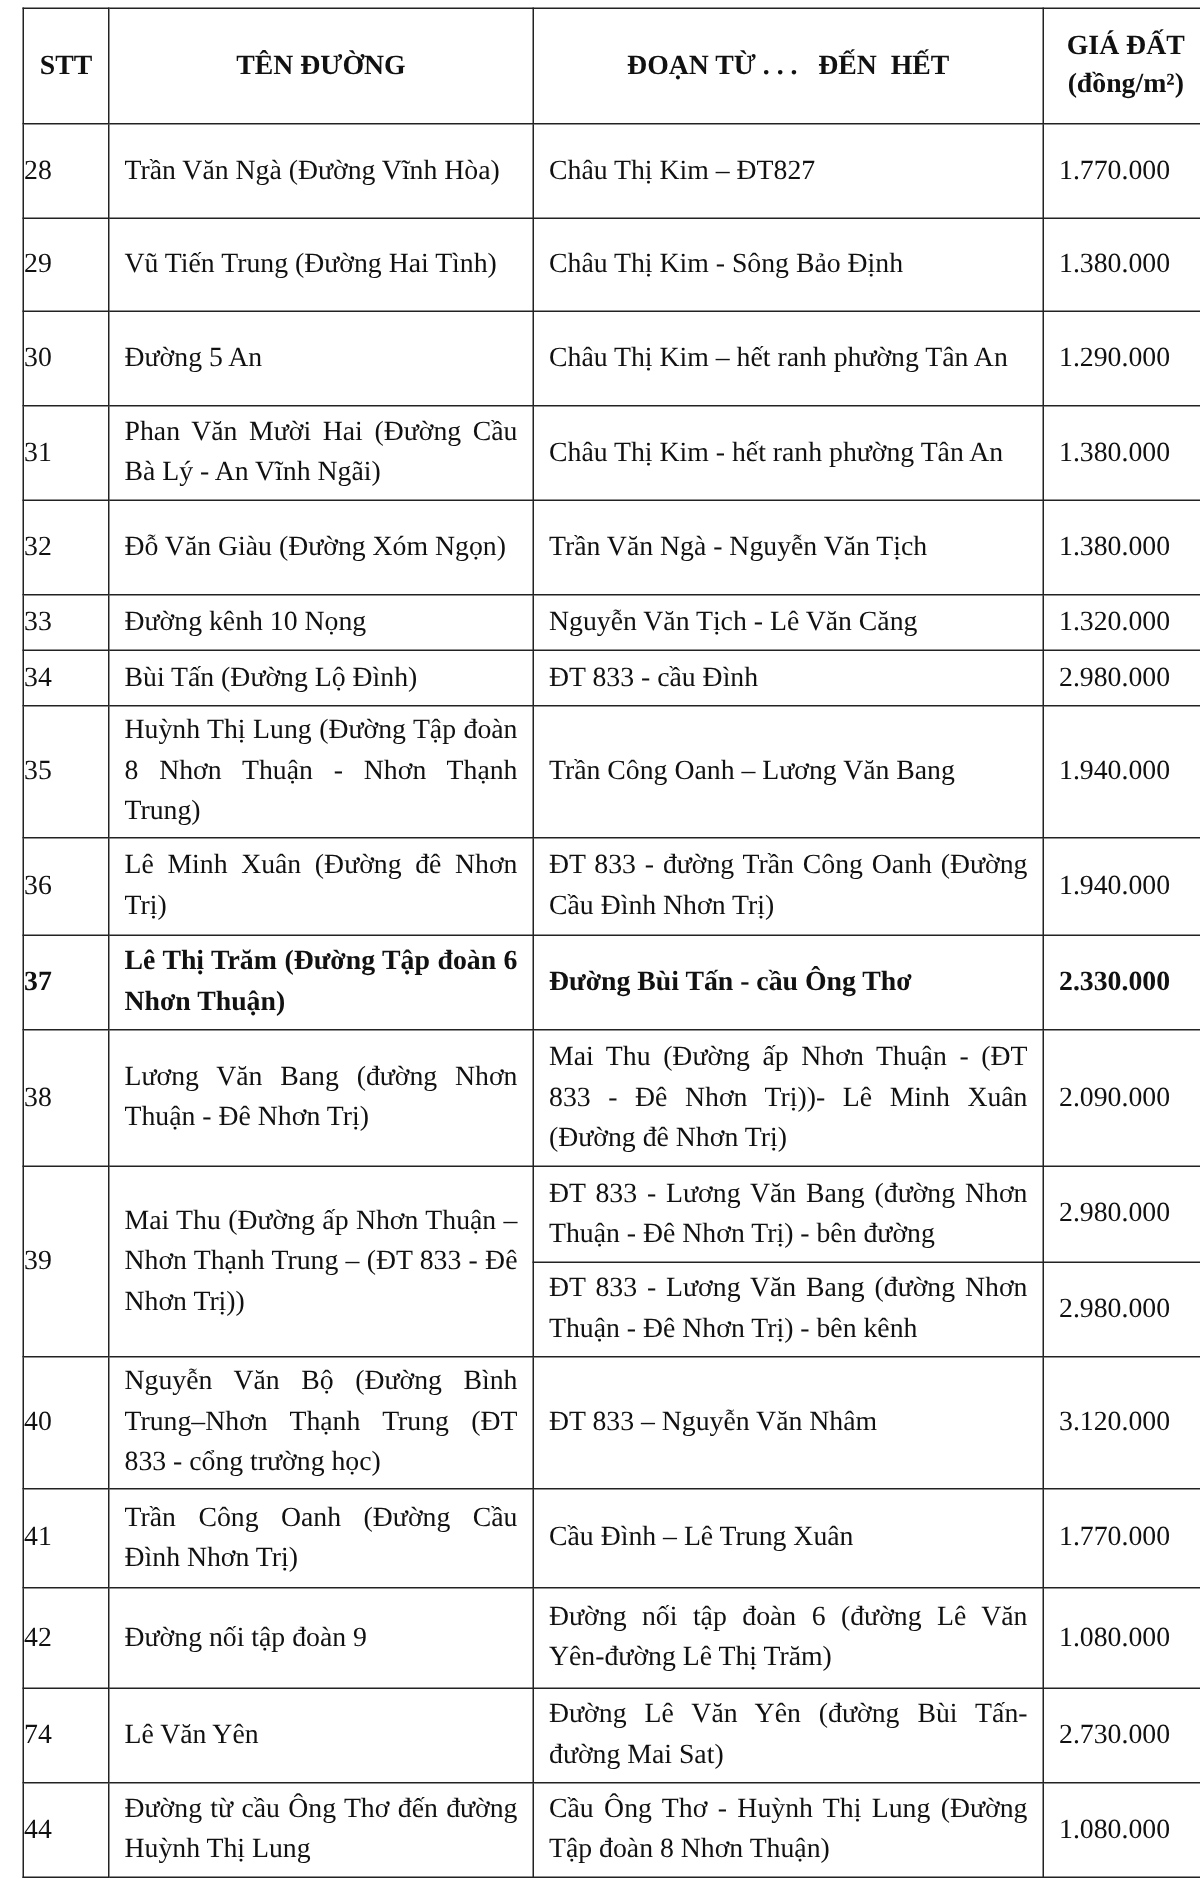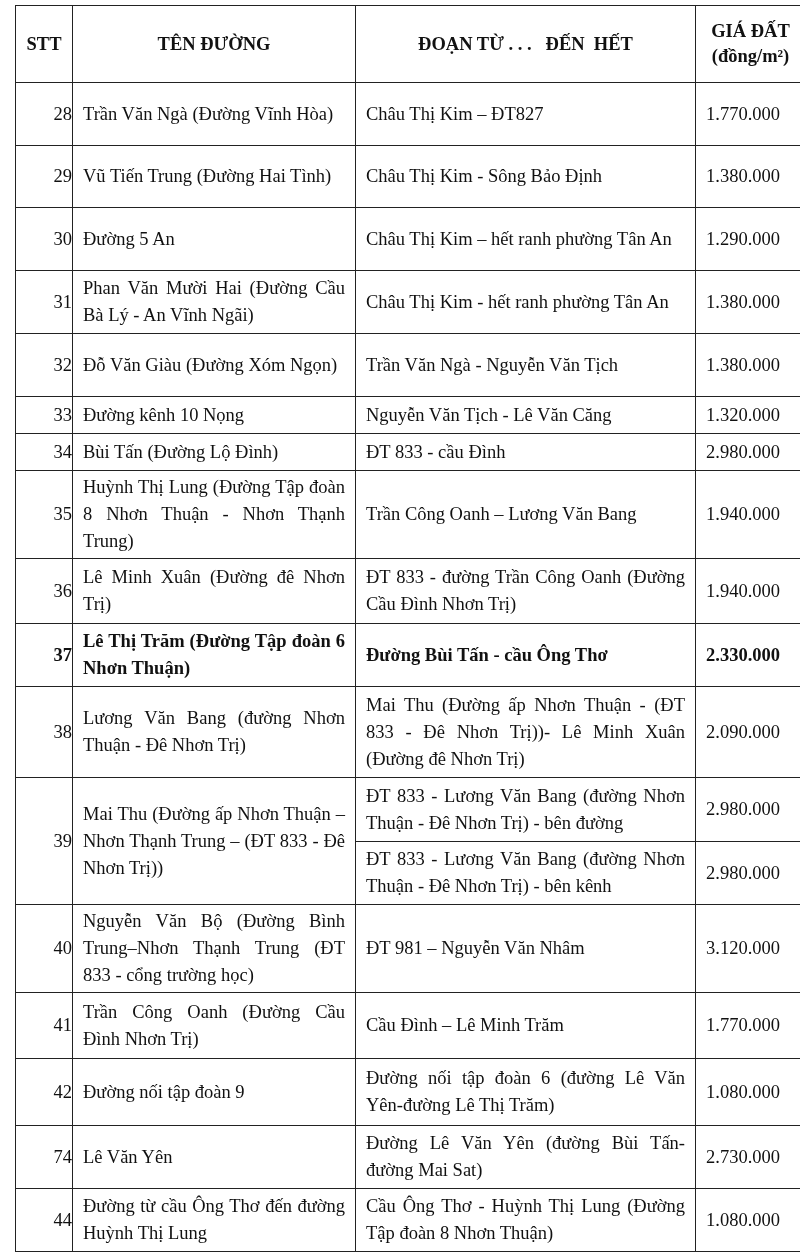--- a/index.html
+++ b/index.html
@@ -3,21 +3,21 @@
 <meta charset="utf-8">
 <style>
   html, body { margin: 0; padding: 0; background: #ffffff; }
   body { width: 800px; height: 1252px; position: relative; overflow: hidden;
          font-family: "Liberation Serif", "DejaVu Serif", serif; color: #111; }
   table { position: absolute; left: 15px; top: 5px; width: 790px;
           border-collapse: collapse; table-layout: fixed; }
   td, th { border: 1.5px solid #222; font-size: 18.5px; line-height: 27px;
            padding: 3px 10px; vertical-align: middle; }
   th { font-weight: bold; text-align: center; font-size: 18.5px; line-height: 25px; padding: 0 6px; }
-  td.stt { text-align: right; padding: 0; }
+  td.stt { text-align: left; padding: 0; }
   td.name, td.seg { text-align: justify; text-align-last: left; }
   td.price { text-align: left; padding-right: 24px; }
   col.c1 { width: 57px; } col.c2 { width: 283px; } col.c3 { width: 340px; } col.c4 { width: 110px; }
 </style>
 </head>
 <body>
 
 <table>
   <colgroup>
       <col class="c1">
@@ -109,27 +109,27 @@
         <td class="seg">ĐT 833 - Lương Văn Bang (đường Nhơn Thuận - Đê Nhơn Trị) - bên đường</td>
         <td class="price">2.980.000</td>
       </tr>
       <tr style="height: 63px;">
         <td class="seg">ĐT 833 - Lương Văn Bang (đường Nhơn Thuận - Đê Nhơn Trị) - bên kênh</td>
         <td class="price">2.980.000</td>
       </tr>
       <tr style="height: 85px;">
         <td class="stt">40</td>
         <td class="name">Nguyễn Văn Bộ (Đường Bình Trung–Nhơn Thạnh Trung (ĐT 833 - cổng trường học)</td>
-        <td class="seg">ĐT 981 – Nguyễn Văn Nhâm</td>
+        <td class="seg">ĐT 833 – Nguyễn Văn Nhâm</td>
         <td class="price">3.120.000</td>
       </tr>
       <tr style="height: 66px;">
         <td class="stt">41</td>
         <td class="name">Trần Công Oanh (Đường Cầu Đình Nhơn Trị)</td>
-        <td class="seg">Cầu Đình – Lê Minh Trăm</td>
+        <td class="seg">Cầu Đình – Lê Trung Xuân</td>
         <td class="price">1.770.000</td>
       </tr>
       <tr style="height: 67px;">
         <td class="stt">42</td>
         <td class="name">Đường nối tập đoàn 9</td>
         <td class="seg">Đường nối tập đoàn 6 (đường Lê Văn Yên-đường Lê Thị Trăm)</td>
         <td class="price">1.080.000</td>
       </tr>
       <tr style="height: 63px;">
         <td class="stt">74</td>

